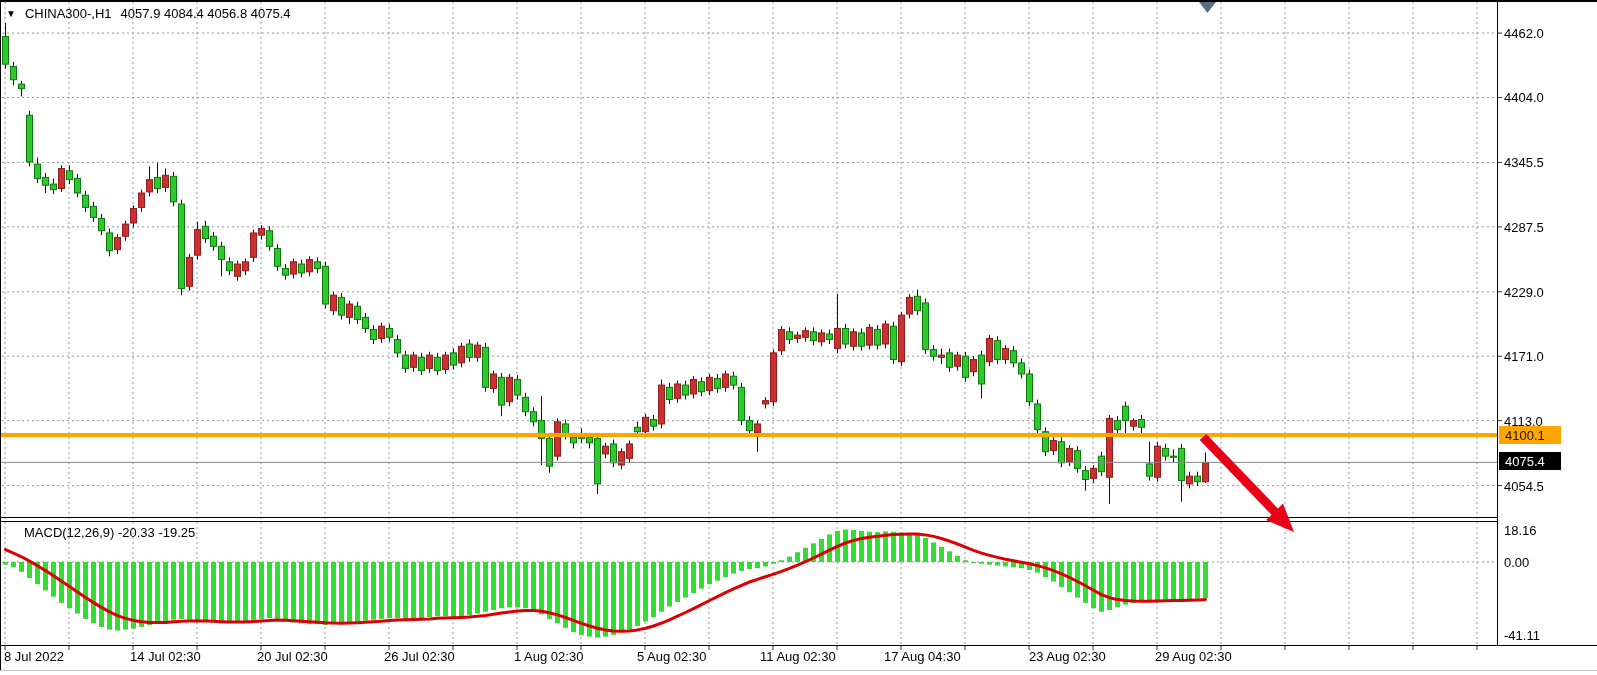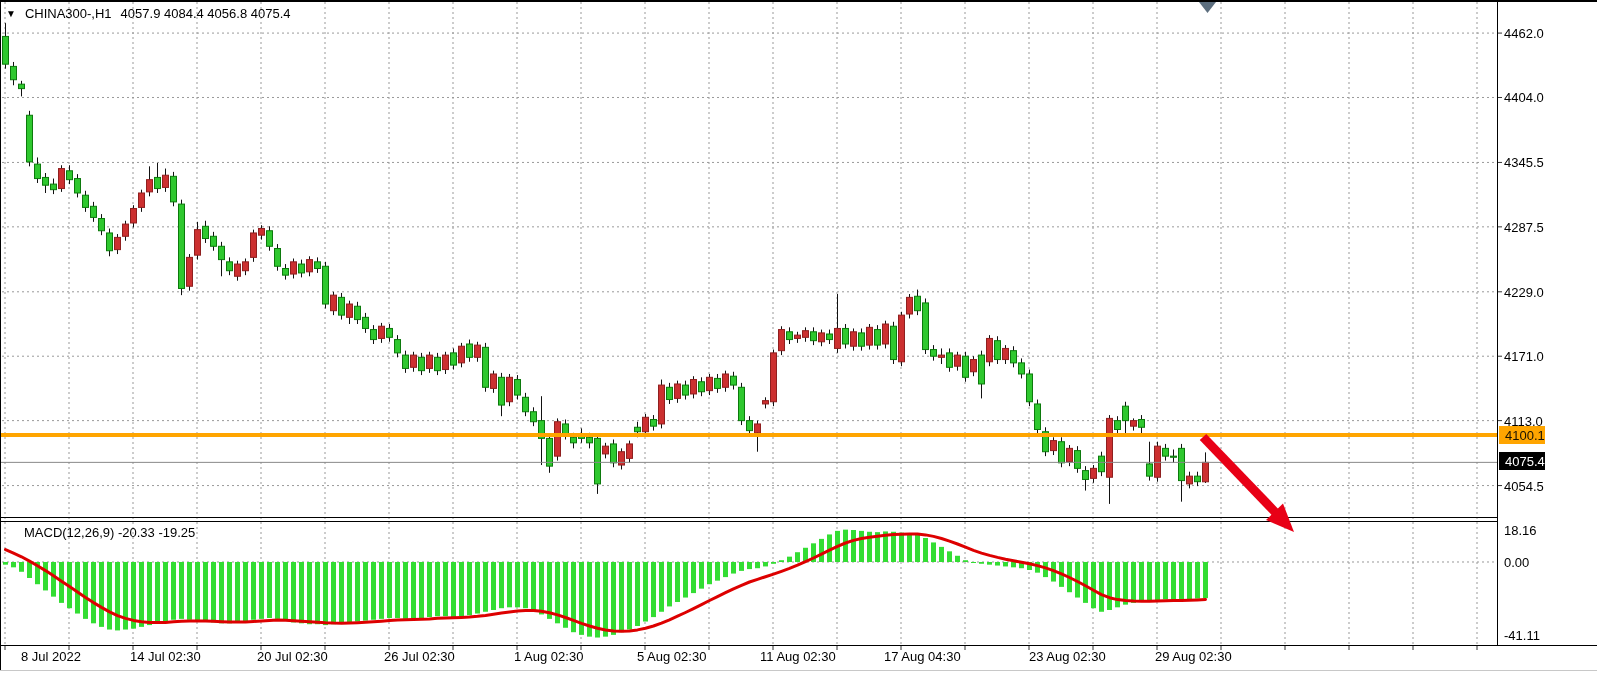--- a/index.html
+++ b/index.html
@@ -8,21 +8,21 @@
     font-family:"Liberation Sans",sans-serif;color:#000;overflow:hidden;
     -webkit-font-smoothing:antialiased;
   }
   svg{position:absolute;left:0;top:0;}
   .overlay{position:absolute;white-space:nowrap;}
   .hdr{left:6px;top:6px;font-size:13px;display:flex;align-items:center;gap:9px;}
   .hdr .tri{font-size:10px;line-height:13px;}
   .macdlab{left:24px;top:525px;font-size:13px;}
   .pricelab{position:absolute;left:1504px;font-size:13px;transform:translateY(-50%);}
   .datelab{position:absolute;top:649px;font-size:13px;}
-  .tag{position:absolute;left:1499px;width:46px;height:18px;font-size:13px;
+  .tag{position:absolute;left:1499px;width:62px;height:18px;font-size:13px;
        display:flex;align-items:center;padding-left:6px;box-sizing:border-box;}
   .tag-hline{top:426px;background:#ffa500;color:#1a1200;}
   .tag-price{top:452px;background:#000;color:#fff;}
 </style>
 </head>
 <body>
 
 <div class="win">
   <svg id="chart-svg" width="1597" height="675">
       <rect x="0" y="0" width="1597" height="675" fill="#fff"></rect>
@@ -580,21 +580,21 @@
       <div class="pricelab" style="top: 356.215px;">4171.0</div>
       <div class="pricelab" style="top: 420.618px;">4113.0</div>
       <div class="pricelab" style="top: 485.576px;">4054.5</div>
     </div>
   <div id="macd-axis">
       <div class="pricelab" style="top: 529.714px;">18.16</div>
       <div class="pricelab" style="top: 561.993px;">0.00</div>
       <div class="pricelab" style="top: 635.064px;">-41.11</div>
     </div>
   <div id="time-axis">
-      <div class="datelab" style="left: 21px;">8 Jul 2022</div>
+      <div class="datelab" style="left: 4px;">8 Jul 2022</div>
       <div class="datelab" style="left: 130px;">14 Jul 02:30</div>
       <div class="datelab" style="left: 257px;">20 Jul 02:30</div>
       <div class="datelab" style="left: 384px;">26 Jul 02:30</div>
       <div class="datelab" style="left: 514px;">1 Aug 02:30</div>
       <div class="datelab" style="left: 637px;">5 Aug 02:30</div>
       <div class="datelab" style="left: 760px;">11 Aug 02:30</div>
       <div class="datelab" style="left: 884px;">17 Aug 04:30</div>
       <div class="datelab" style="left: 1029px;">23 Aug 02:30</div>
       <div class="datelab" style="left: 1155px;">29 Aug 02:30</div>
     </div>

